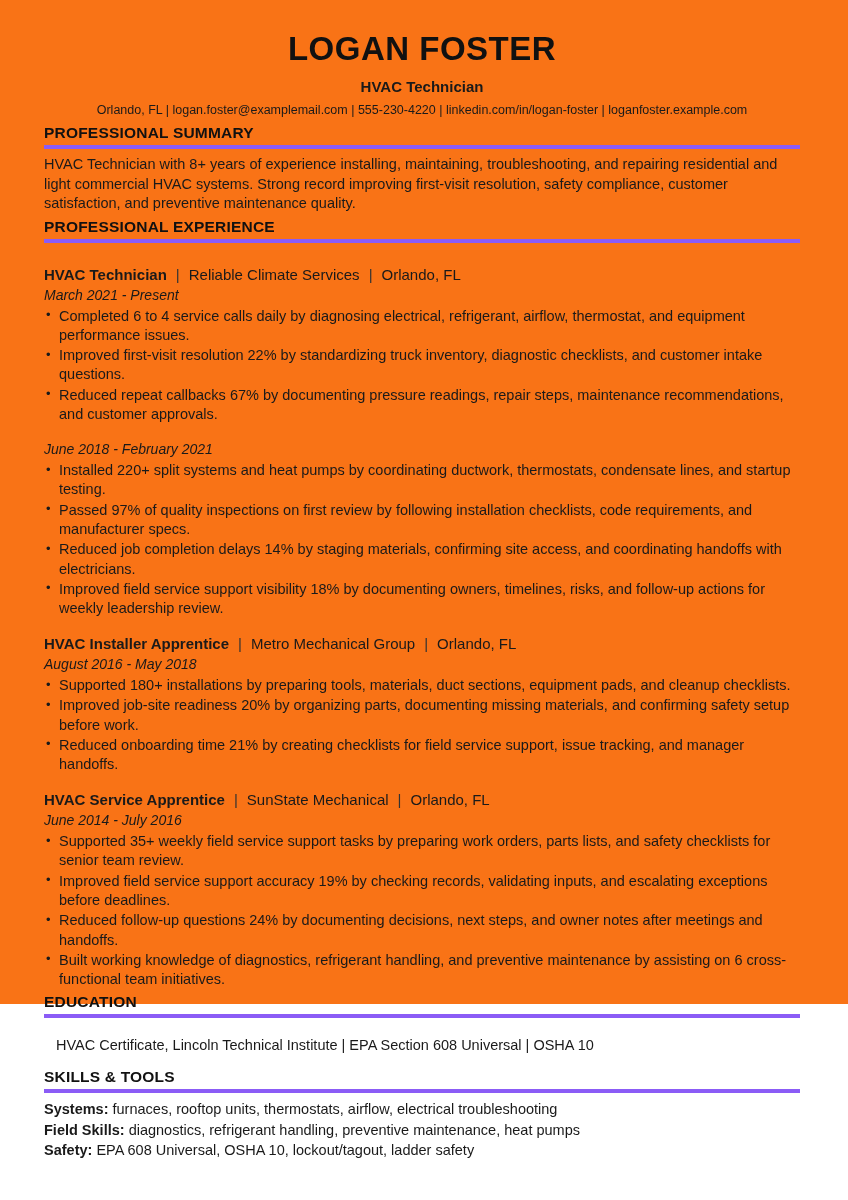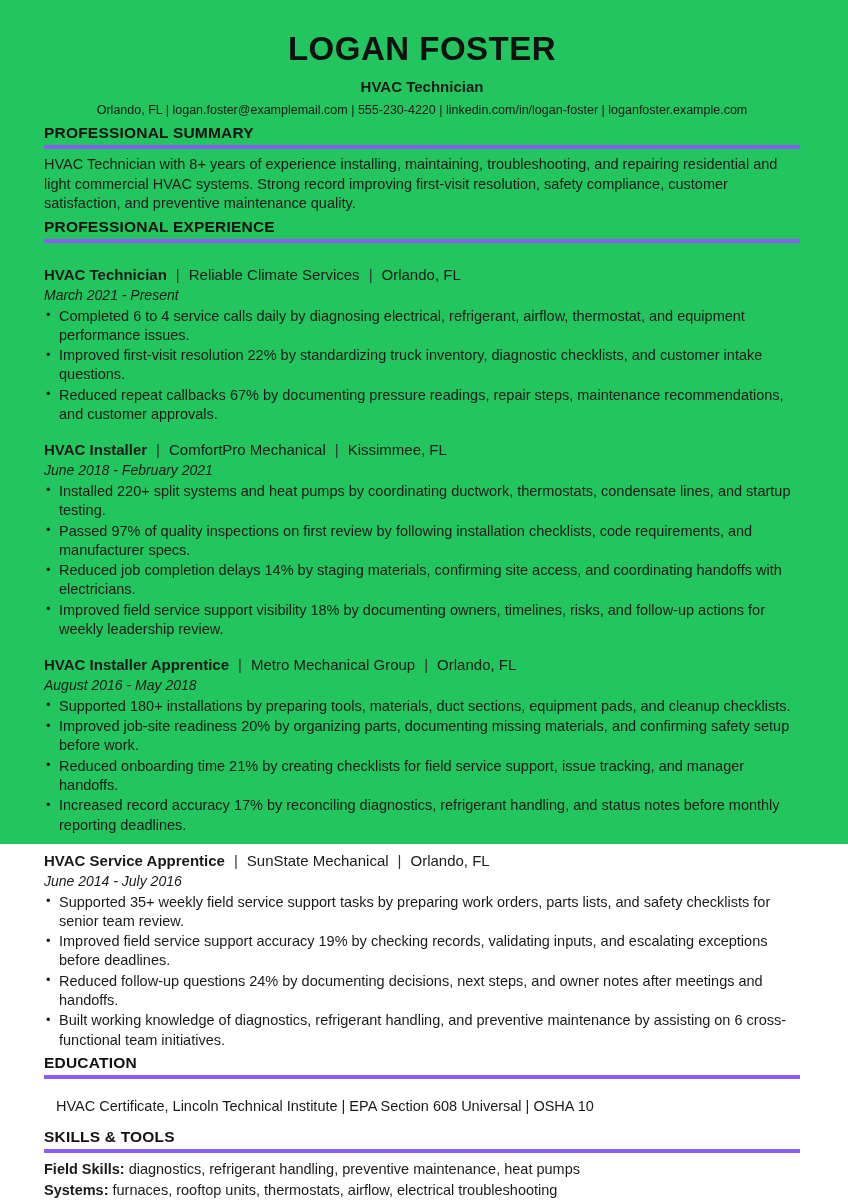--- a/index.html
+++ b/index.html
@@ -9,24 +9,24 @@
   }
   body {
     width: 848px;
     height: 1200px;
     font-family: "Liberation Sans", sans-serif;
     color: #1a1a1a;
     -webkit-font-smoothing: antialiased;
   }
   .page {
     width: 848px;
-    height: 844px;
+    height: 1004px;
     box-sizing: border-box;
     padding: 30px 48px 0 44px;
-    background: #22c55e;
+    background: #f97316;
   }
 
   
   .name {
     text-align: center;
     font-size: 33px;
     font-weight: bold;
     letter-spacing: 0.5px;
     line-height: 1.15;
     margin: 0 0 10px 0;
@@ -150,37 +150,35 @@
         <div class="job">
           <div class="job-head"><span class="job-title">HVAC Technician</span><span class="sep">|</span><span class="job-company">Reliable Climate Services</span><span class="sep">|</span><span class="job-location">Orlando, FL</span></div>
           <div class="job-dates">March 2021 - Present</div>
           <ul class="bullets">
             <li>Completed 6 to 4 service calls daily by diagnosing electrical, refrigerant, airflow, thermostat, and equipment performance issues.</li>
             <li>Improved first-visit resolution 22% by standardizing truck inventory, diagnostic checklists, and customer intake questions.</li>
             <li>Reduced repeat callbacks 67% by documenting pressure readings, repair steps, maintenance recommendations, and customer approvals.</li>
           </ul>
         </div>
         <div class="job">
-          <div class="job-head"><span class="job-title">HVAC Installer</span><span class="sep">|</span><span class="job-company">ComfortPro Mechanical</span><span class="sep">|</span><span class="job-location">Kissimmee, FL</span></div>
           <div class="job-dates">June 2018 - February 2021</div>
           <ul class="bullets">
             <li>Installed 220+ split systems and heat pumps by coordinating ductwork, thermostats, condensate lines, and startup testing.</li>
             <li>Passed 97% of quality inspections on first review by following installation checklists, code requirements, and manufacturer specs.</li>
             <li>Reduced job completion delays 14% by staging materials, confirming site access, and coordinating handoffs with electricians.</li>
             <li>Improved field service support visibility 18% by documenting owners, timelines, risks, and follow-up actions for weekly leadership review.</li>
           </ul>
         </div>
         <div class="job">
           <div class="job-head"><span class="job-title">HVAC Installer Apprentice</span><span class="sep">|</span><span class="job-company">Metro Mechanical Group</span><span class="sep">|</span><span class="job-location">Orlando, FL</span></div>
           <div class="job-dates">August 2016 - May 2018</div>
           <ul class="bullets">
             <li>Supported 180+ installations by preparing tools, materials, duct sections, equipment pads, and cleanup checklists.</li>
             <li>Improved job-site readiness 20% by organizing parts, documenting missing materials, and confirming safety setup before work.</li>
             <li>Reduced onboarding time 21% by creating checklists for field service support, issue tracking, and manager handoffs.</li>
-            <li>Increased record accuracy 17% by reconciling diagnostics, refrigerant handling, and status notes before monthly reporting deadlines.</li>
           </ul>
         </div>
         <div class="job">
           <div class="job-head"><span class="job-title">HVAC Service Apprentice</span><span class="sep">|</span><span class="job-company">SunState Mechanical</span><span class="sep">|</span><span class="job-location">Orlando, FL</span></div>
           <div class="job-dates">June 2014 - July 2016</div>
           <ul class="bullets">
             <li>Supported 35+ weekly field service support tasks by preparing work orders, parts lists, and safety checklists for senior team review.</li>
             <li>Improved field service support accuracy 19% by checking records, validating inputs, and escalating exceptions before deadlines.</li>
             <li>Reduced follow-up questions 24% by documenting decisions, next steps, and owner notes after meetings and handoffs.</li>
             <li>Built working knowledge of diagnostics, refrigerant handling, and preventive maintenance by assisting on 6 cross-functional team initiatives.</li>
@@ -192,19 +190,19 @@
   <div>
     <div class="section-title">EDUCATION</div>
     <div class="section-body">
       <p class="edu-line">HVAC Certificate, Lincoln Technical Institute | EPA Section 608 Universal | OSHA 10</p>
     </div>
   </div>
 
   <div>
     <div class="section-title">SKILLS &amp; TOOLS</div>
     <div class="section-body" id="skills-container">
+        <p class="skill-line"><span class="skill-label">Systems:</span> <span>furnaces, rooftop units, thermostats, airflow, electrical troubleshooting</span></p>
         <p class="skill-line"><span class="skill-label">Field Skills:</span> <span>diagnostics, refrigerant handling, preventive maintenance, heat pumps</span></p>
-        <p class="skill-line"><span class="skill-label">Systems:</span> <span>furnaces, rooftop units, thermostats, airflow, electrical troubleshooting</span></p>
         <p class="skill-line"><span class="skill-label">Safety:</span> <span>EPA 608 Universal, OSHA 10, lockout/tagout, ladder safety</span></p>
       </div>
   </div>
 
 </div>
 
 </body></html>

